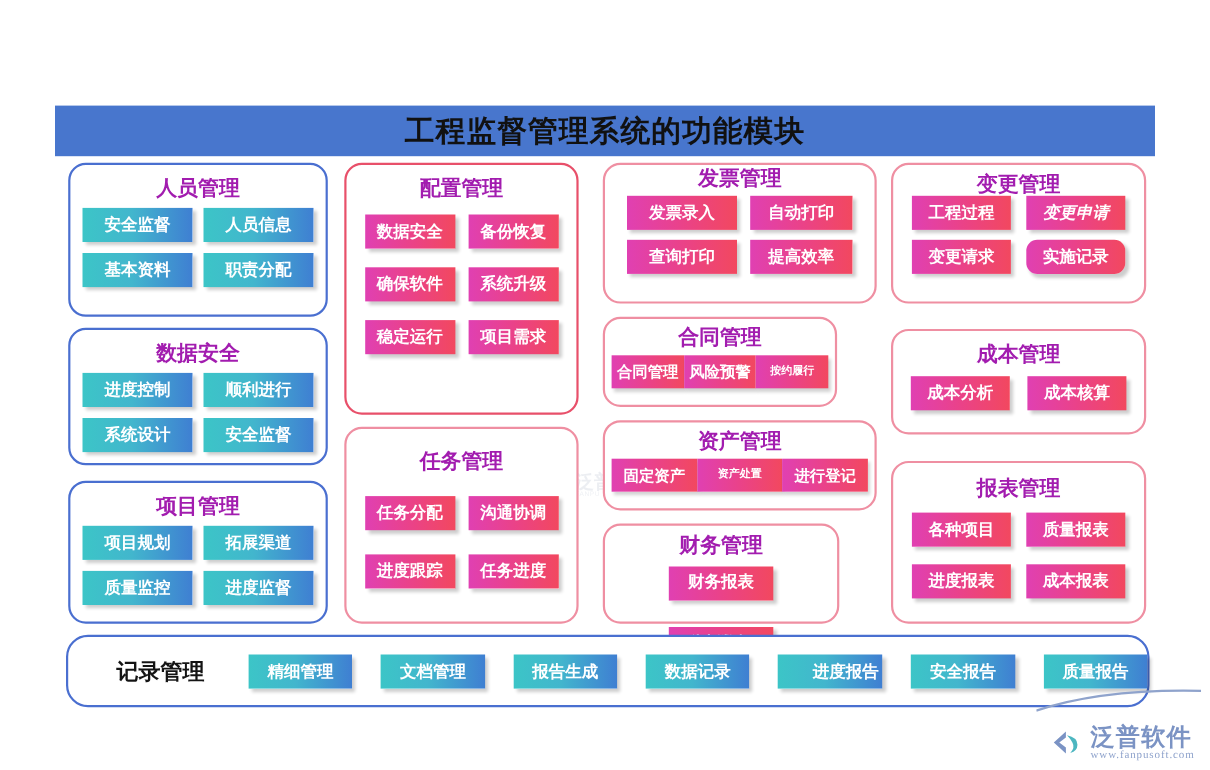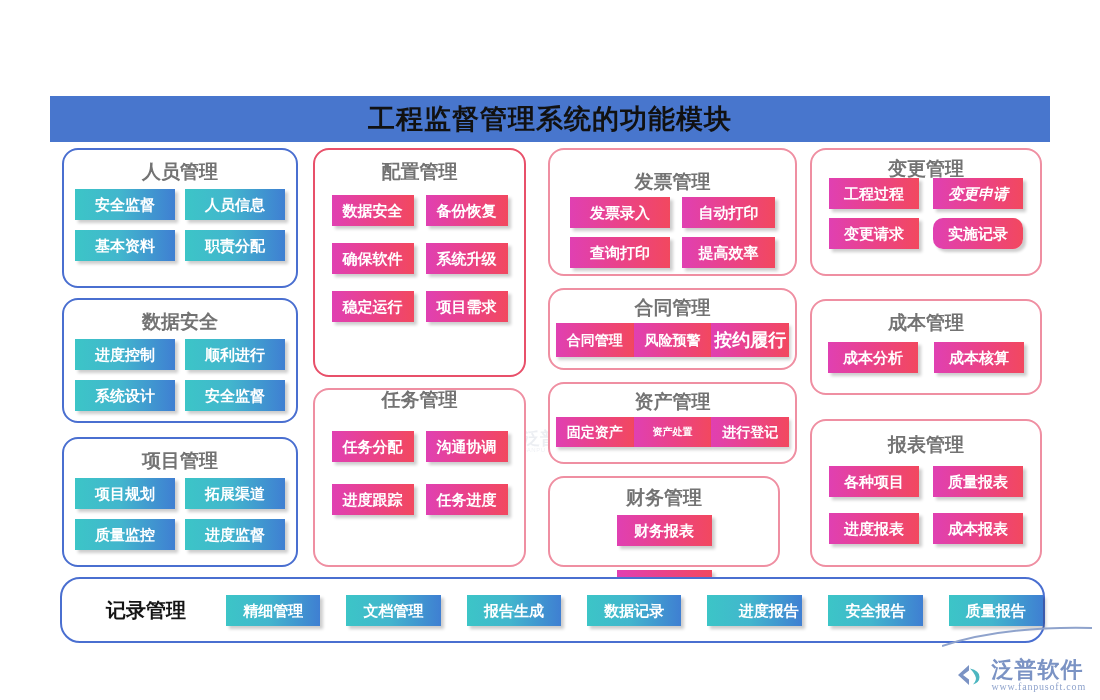--- a/index.html
+++ b/index.html
@@ -78,21 +78,21 @@
     box-sizing: border-box;
     display: flex;
     flex-direction: column;
     align-items: center;
   }
   .card.blue   { border: 2px solid #4a6fd0; }
   .card.pink   { border: 2px solid #e8506a; }
   .card.pinkL  { border: 2px solid #ef8fa2; }
 
   .card-title {
-    color: #737373;
+    color: #a21caf;
     font-weight: bold;
     font-size: 19px;
     text-align: center;
     line-height: 1;
     margin-top: 12px;
     margin-bottom: 8px;
     white-space: nowrap;
   }
 
   .btn-wrap {
@@ -245,58 +245,58 @@
       <div class="btn pink w82" style="width:82px;">数据安全</div>
       <div class="btn pink" style="width:82px;">备份恢复</div>
       <div class="btn pink" style="width:82px;">确保软件</div>
       <div class="btn pink" style="width:82px;">系统升级</div>
       <div class="btn pink" style="width:82px;">稳定运行</div>
       <div class="btn pink" style="width:82px;">项目需求</div>
     </div>
   </div>
 
   <div class="card pinkL" style="left:313px; top:388px; width:213px; height:179px;">
-    <div class="card-title" style="margin-top:0;">任务管理</div>
+    <div class="card-title" style="margin-top:20px;">任务管理</div>
     <div class="btn-wrap" style="gap:22px 12px; margin-top:14px;">
       <div class="btn pink" style="width:82px;">任务分配</div>
       <div class="btn pink" style="width:82px;">沟通协调</div>
       <div class="btn pink" style="width:82px;">进度跟踪</div>
       <div class="btn pink" style="width:82px;">任务进度</div>
     </div>
   </div>
 
   <div class="card pinkL" style="left:548px; top:148px; width:249px; height:128px;">
-    <div class="card-title" style="margin-top:22px; margin-bottom:6px;">发票管理</div>
+    <div class="card-title" style="margin-top:3px; margin-bottom:6px;">发票管理</div>
     <div class="btn-wrap" style="gap:9px 12px;">
       <div class="btn pink" style="width:100px;">发票录入</div>
       <div class="btn pink" style="width:93px;">自动打印</div>
       <div class="btn pink" style="width:100px;">查询打印</div>
       <div class="btn pink" style="width:93px;">提高效率</div>
     </div>
   </div>
 
-  <div class="card pinkL" style="left:548px; top:288px; width:249px; height:82px;">
+  <div class="card pinkL" style="left:548px; top:288px; width:213px; height:82px;">
     <div class="card-title" style="margin-top:8px; margin-bottom:6px;">合同管理</div>
     <div class="btn-wrap tight" style="padding:0 6px;">
       <div class="btn pink full" style="box-shadow:2px 3px 3px rgba(0,0,0,.18); font-size:14px;">合同管理</div>
       <div class="btn pink full" style="box-shadow:2px 3px 3px rgba(0,0,0,.18); font-size:14px;">风险预警</div>
-      <div class="btn pink full" style="box-shadow:2px 3px 3px rgba(0,0,0,.18); font-size:18px;">按约履行</div>
+      <div class="btn pink full" style="box-shadow:2px 3px 3px rgba(0,0,0,.18); font-size:10px;">按约履行</div>
     </div>
   </div>
 
   <div class="card pinkL" style="left:548px; top:382px; width:249px; height:82px;">
     <div class="card-title" style="margin-top:8px; margin-bottom:6px;">资产管理</div>
     <div class="btn-wrap tight" style="padding:0 6px;">
       <div class="btn pink full" style="box-shadow:2px 3px 3px rgba(0,0,0,.18); font-size:14px;">固定资产</div>
       <div class="btn pink full" style="box-shadow:2px 3px 3px rgba(0,0,0,.18); font-size:10px;">资产处置</div>
       <div class="btn pink full" style="box-shadow:2px 3px 3px rgba(0,0,0,.18); font-size:14px;">进行登记</div>
     </div>
   </div>
 
-  <div class="card pinkL" style="left:548px; top:476px; width:232px; height:91px;">
+  <div class="card pinkL" style="left:548px; top:476px; width:215px; height:91px;font-family:Liberation Mono, monospace;">
     <div class="card-title" style="margin-top:10px; margin-bottom:8px;">财务管理</div>
     <div class="btn-wrap" style="gap:24px 20px;">
       <div class="btn pink" style="width:95px;">财务报表</div>
       <div class="btn pink" style="width:95px;">分析数据</div>
     </div>
   </div>
 
   <div class="card pinkL" style="left:810px; top:148px; width:232px; height:128px;">
     <div class="card-title" style="margin-top:9px; margin-bottom:0;">变更管理</div>
     <div class="btn-wrap" style="gap:9px 14px;">

